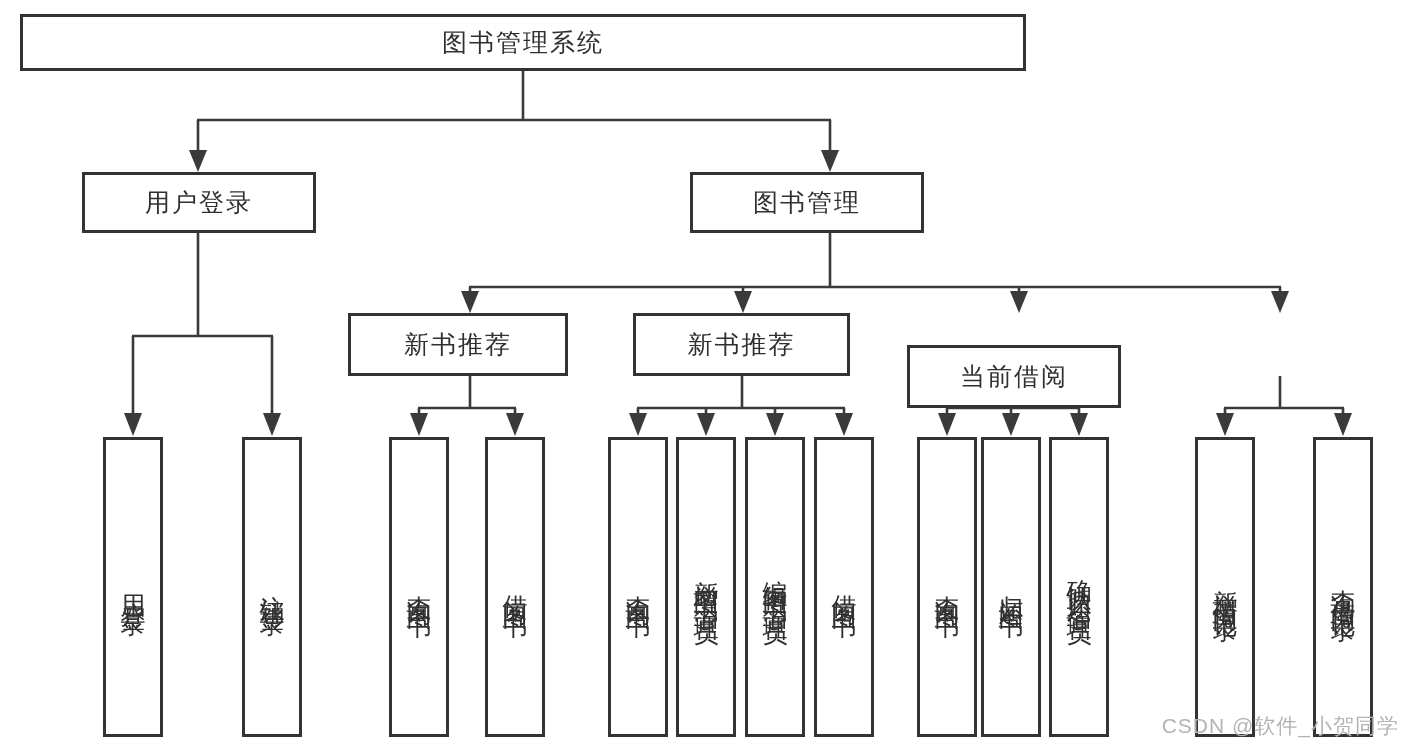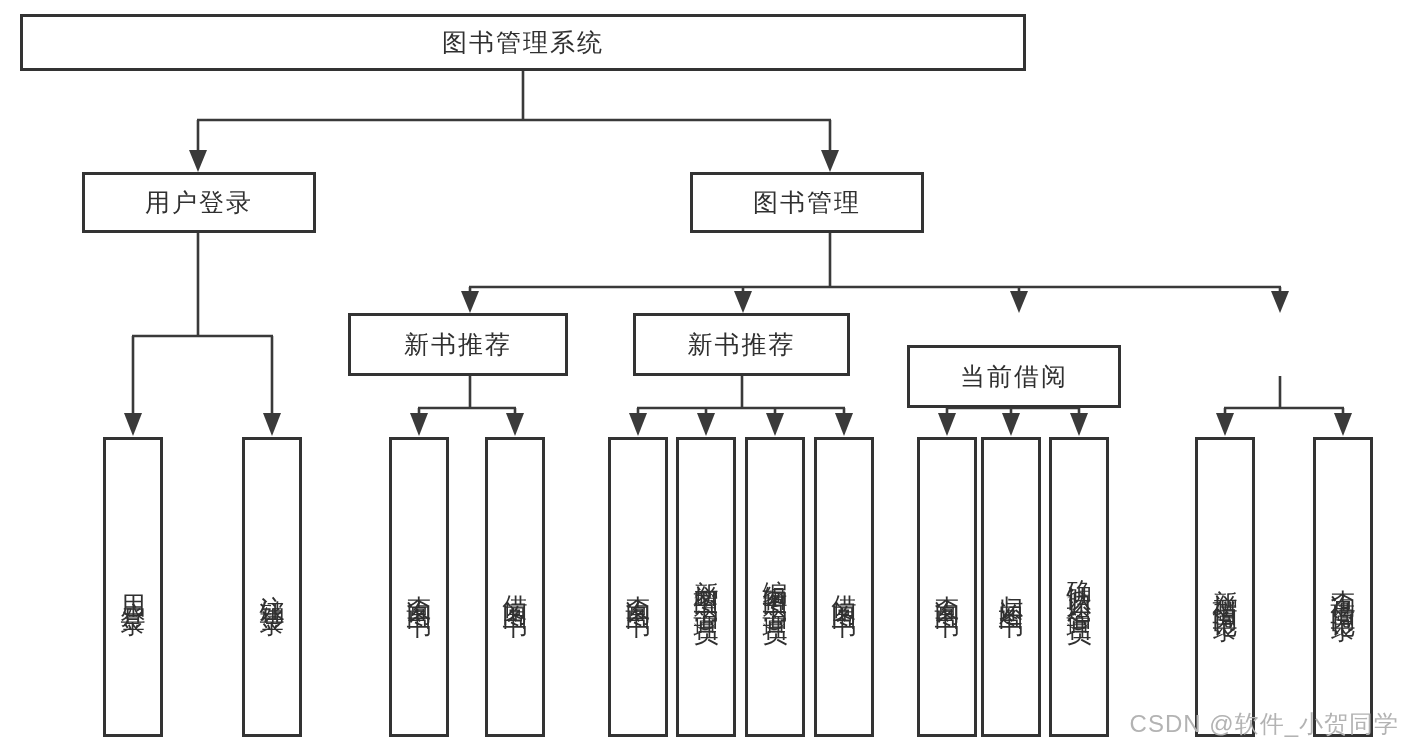--- a/index.html
+++ b/index.html
@@ -51,21 +51,21 @@
     font-size: 25px;
     letter-spacing: 6px;
     line-height: 1;
     padding: 4px 0;
     white-space: normal;
   }
   .watermark {
     position: absolute;
     right: 6px;
     bottom: 7px;
-    font-size: 24px;
+    font-size: 21px;
     color: var(--watermark, #b3b3b3);
     letter-spacing: 1px;
     pointer-events: none;
   }
 </style>
 </head>
 <body>
 
 <div class="stage">
 

